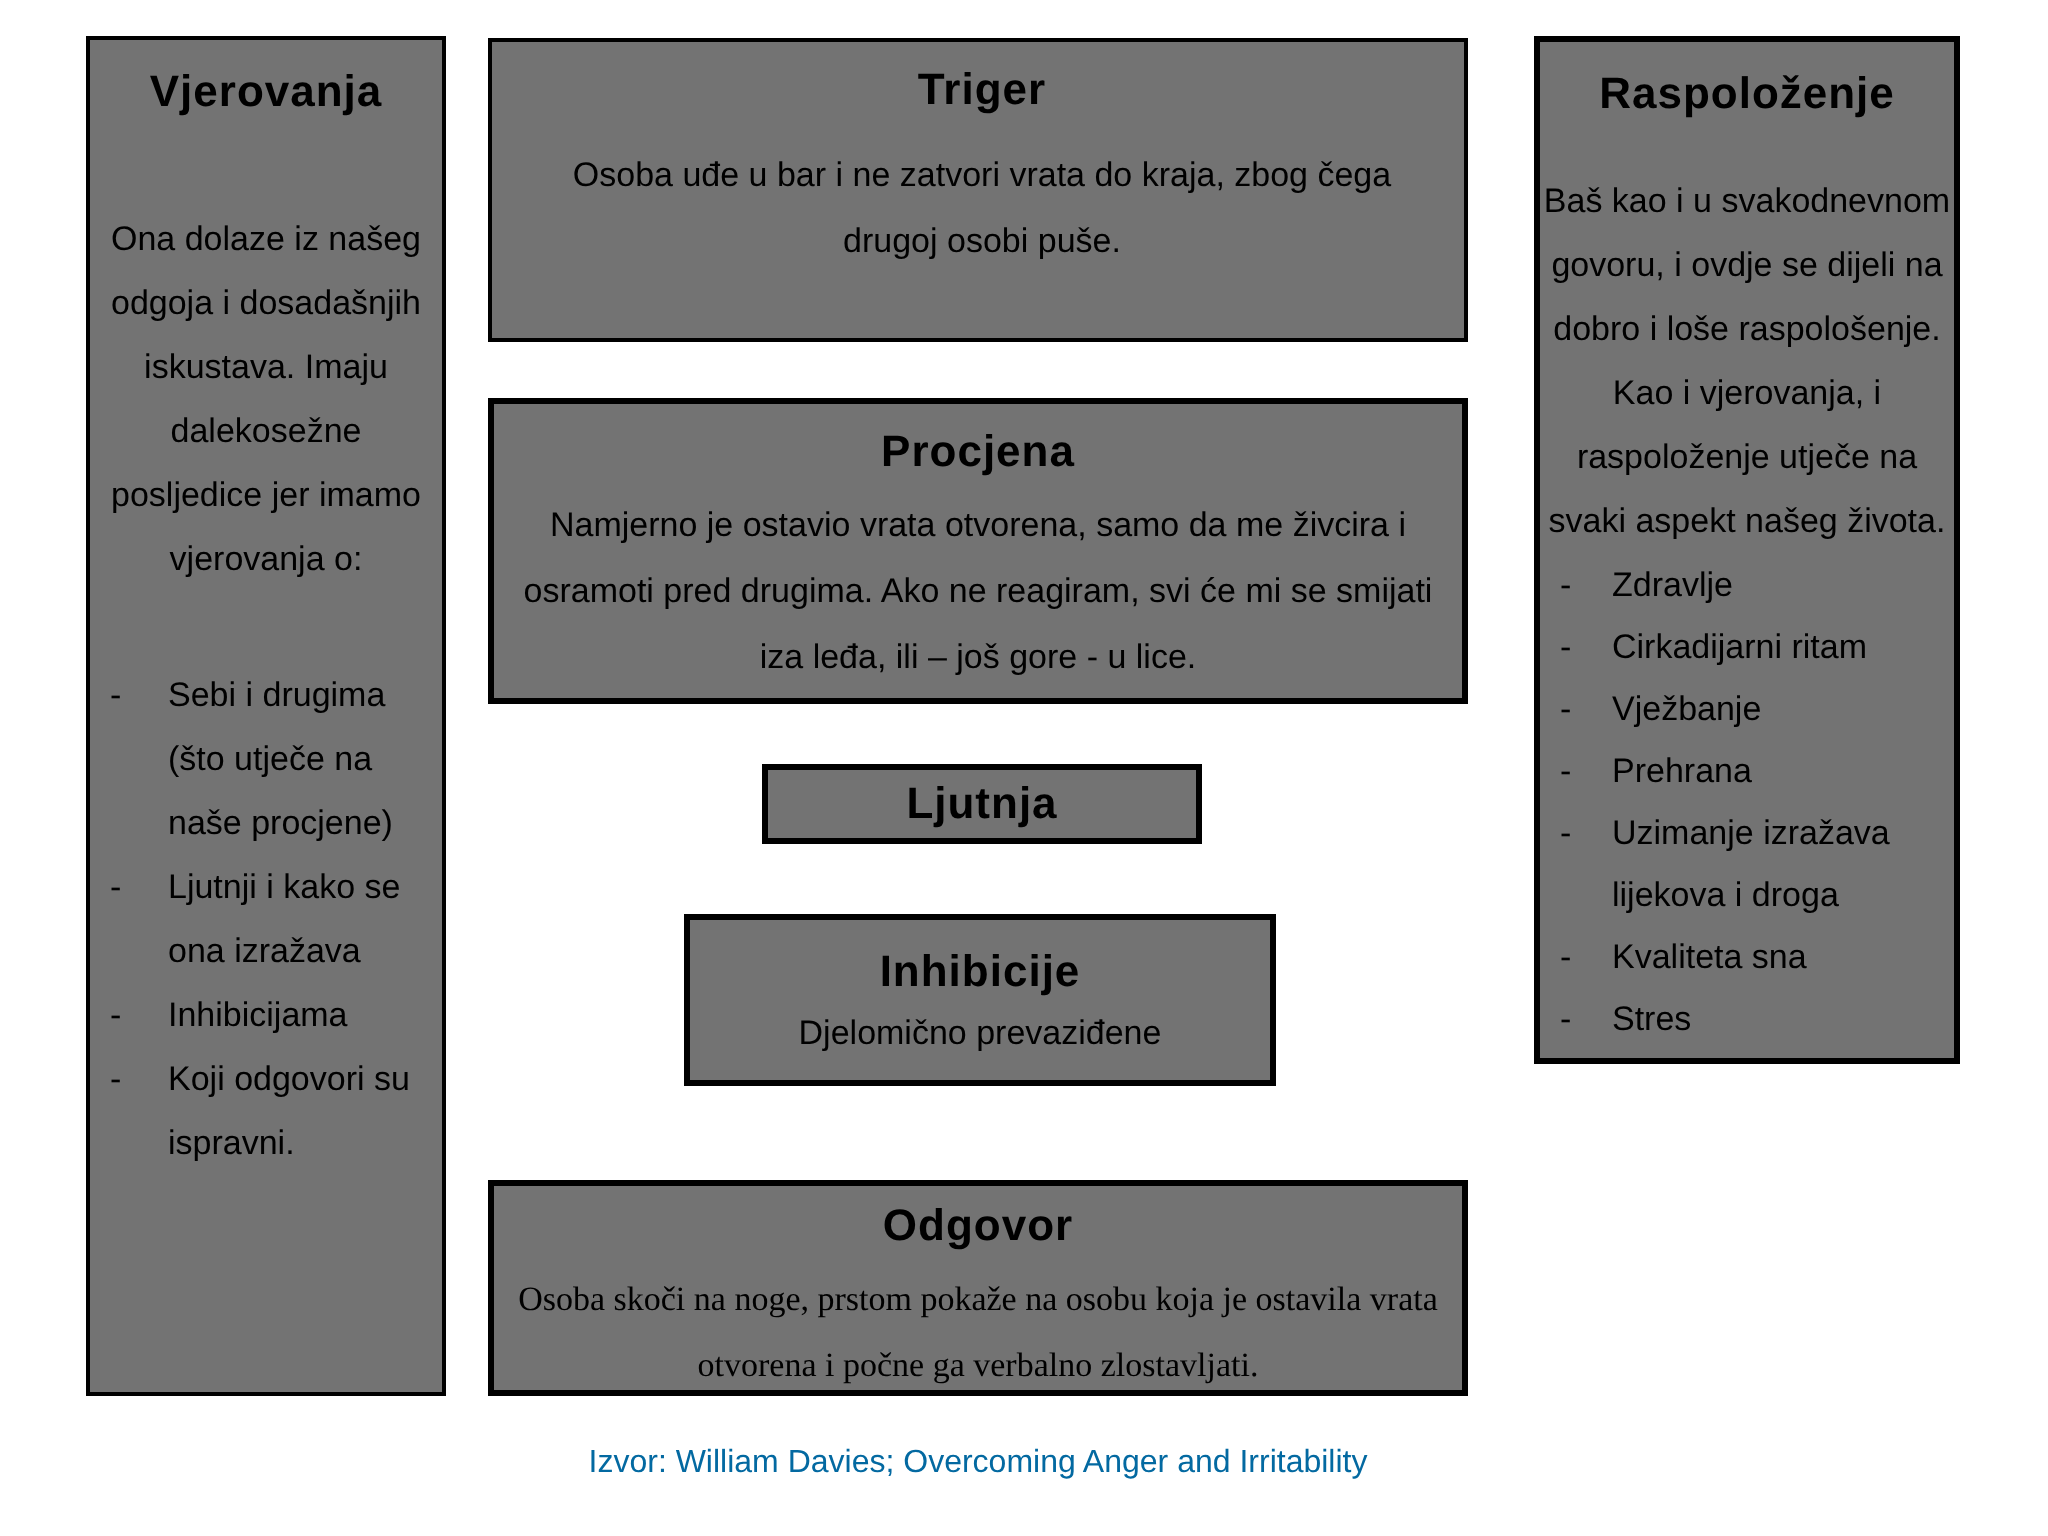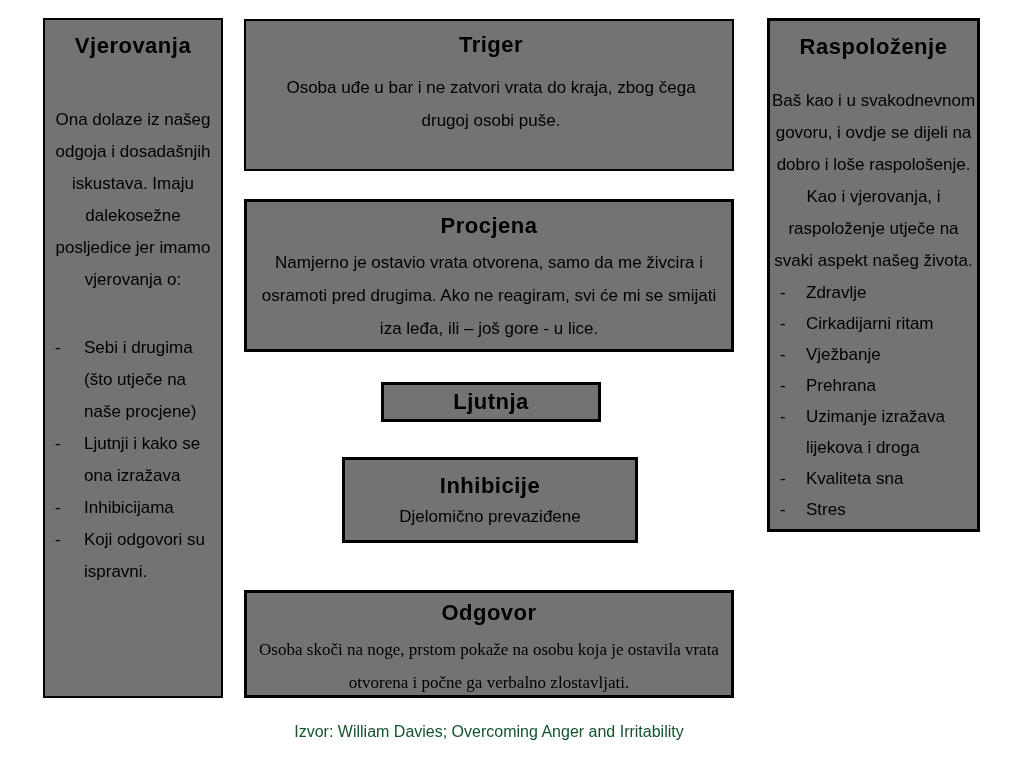--- a/index.html
+++ b/index.html
@@ -38,21 +38,21 @@
   
   #mood{left:755px;top:18px;width:213px;height:514px;padding:10px 0 0 0;margin-left:12px;}
   #mood .intro{margin-top:22px;font-size:17px;line-height:32px;text-align:center;}
   #mood .subheading{margin-top:40px;font-size:17px;line-height:32px;text-align:left;
     padding-left:6px;white-space:pre-wrap;}
   #mood .bullets{margin-top:0;line-height:31px;padding:0 4px 0 6px;}
   #mood .bullet-dash{width:30px;padding-left:4px;}
 
   
   #footer{position:absolute;left:244px;top:717px;width:490px;text-align:center;
-    font-size:16px;line-height:30px;color:#14532d;}
+    font-size:16px;line-height:30px;color:#0369a1;}
 </style>
 </head>
 <body>
 
 <div class="canvas">
 
   <div class="box thin" id="beliefs">
     <div class="title">Vjerovanja</div>
     <div class="intro">Ona dolaze iz našeg odgoja i dosadašnjih iskustava. Imaju dalekosežne posljedice jer imamo vjerovanja o:</div>
     <div class="bullets">

